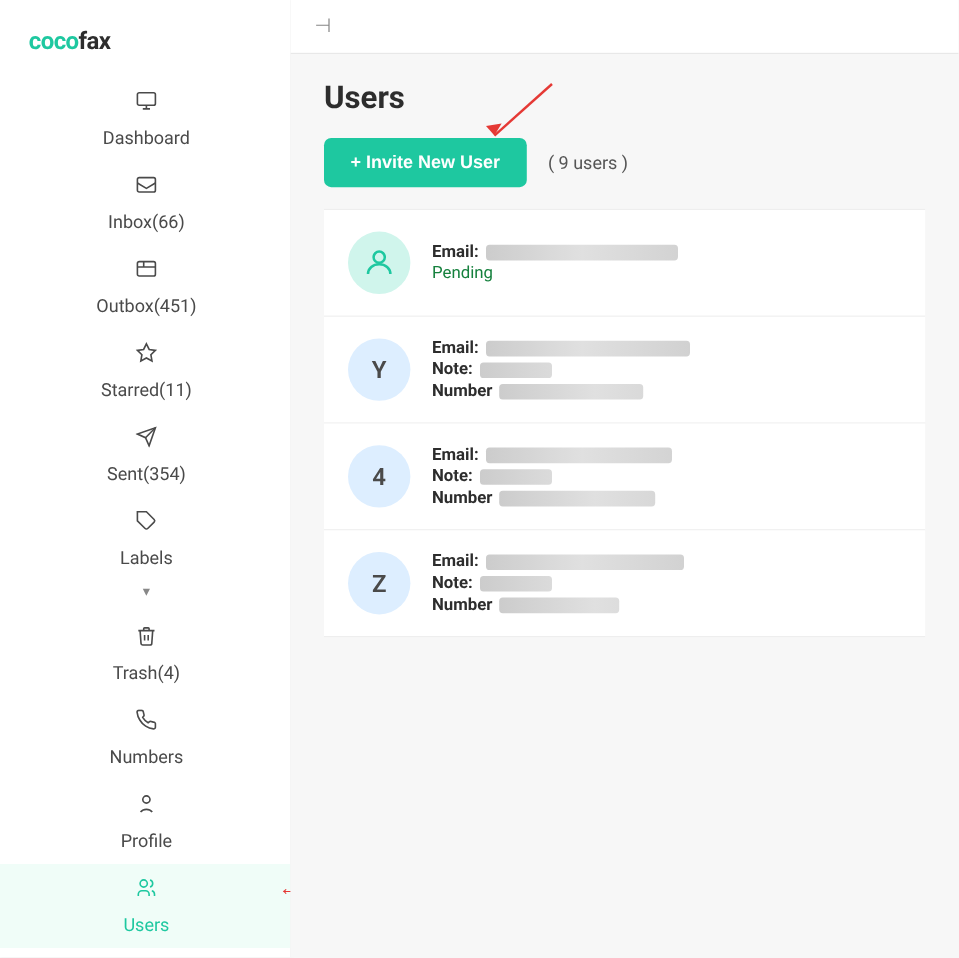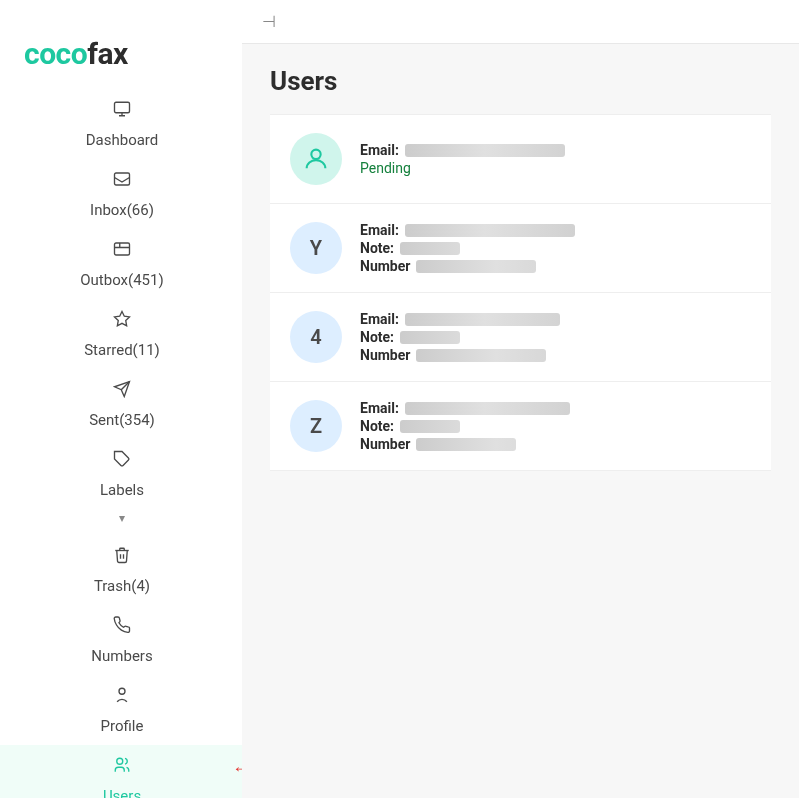--- a/index.html
+++ b/index.html
@@ -12,24 +12,23 @@
       background: #fff;
       display: flex;
       flex-direction: column;
       padding: 0;
       box-shadow: 1px 0 3px rgba(0,0,0,0.06);
       height: 798px;
       overflow: hidden;
     }
     .logo {
       padding: 22px 24px 18px 24px;
-      font-size: 30px;
+      font-size: 20px;
       font-weight: 700;
       letter-spacing: -0.5px;
-      margin-top: 14px;
     }
     .logo .coco { color: #1ec8a0; }
     .logo .fax { color: #2d2d2d; }
 
     .nav-list { list-style: none; flex: 1; padding: 0 0 10px 0; }
     .nav-item {
       display: flex;
       align-items: center;
       padding: 10px 20px 10px 22px;
       cursor: pointer;
@@ -292,20 +291,29 @@
   <button class="new-fax-btn">+ NEW FAX</button>
 </aside>
 
 <main class="main">
   <div class="topbar">
     <button class="collapse-btn" title="Collapse">⊣</button>
   </div>
   <div class="content">
     <h1 class="page-title">Users</h1>
 
+    <div class="actions-row" style="position:relative;">
+
+      <svg style="position:absolute;top:-50px;left:90px;width:120px;height:55px;" viewBox="0 0 120 55">
+        <line x1="100" y1="5" x2="52" y2="48" stroke="#e53935" stroke-width="2"></line>
+        <polygon points="52,48 58,38 45,40" fill="#e53935"></polygon>
+      </svg>
+      <button class="invite-btn">+ Invite New User</button>
+      <span class="user-count">( 9 users )</span>
+    </div>
 
     <div class="users-list">
 
       <div class="user-card">
         <div class="avatar green-light">
           <svg width="28" height="28" viewBox="0 0 24 24" fill="none" stroke="#1ec8a0" stroke-width="1.8">
               <circle cx="12" cy="8" r="4"></circle>
               <path d="M4 20c0-4 3.6-7 8-7s8 3 8 7"></path>
             </svg>
         </div>

